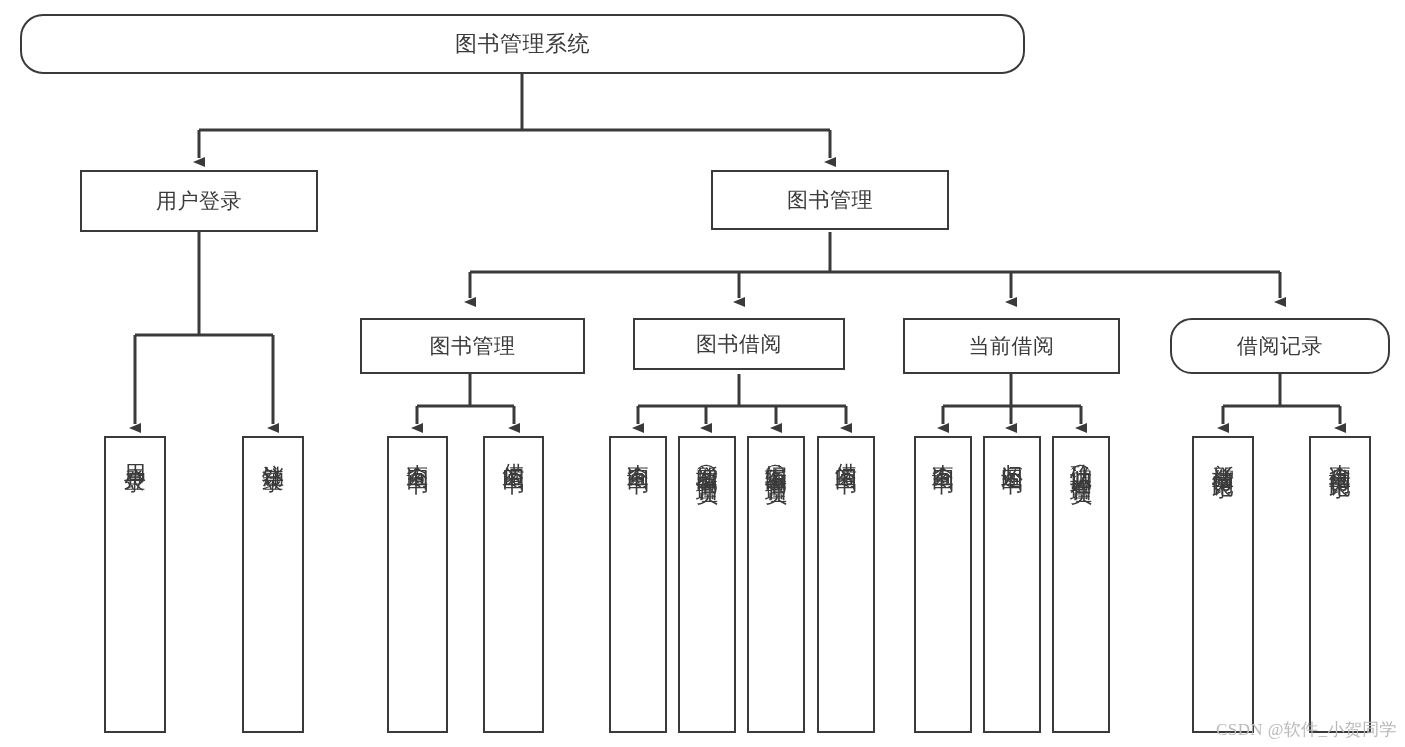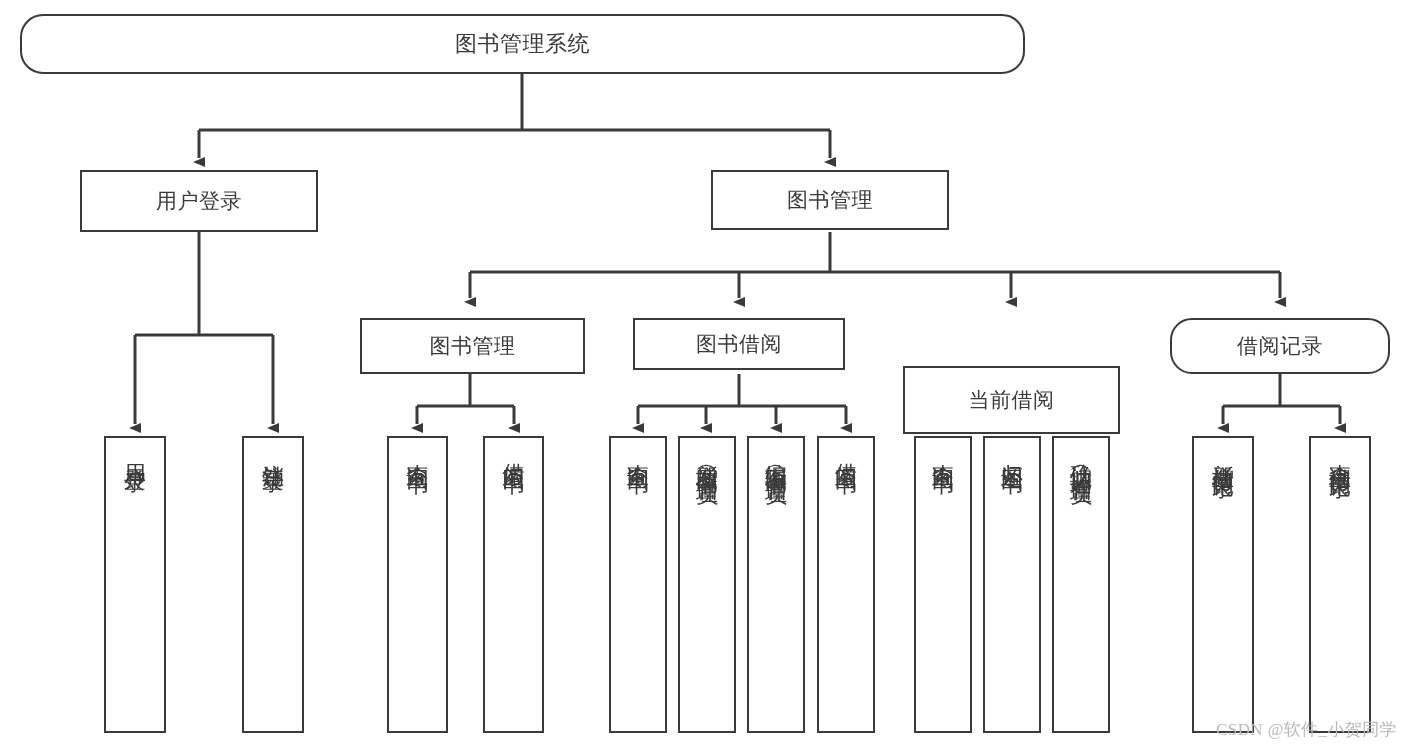--- a/index.html
+++ b/index.html
@@ -124,21 +124,21 @@
   <div class="node horiz" style="left:711px;top:170px;width:238px;height:60px;">
     <span class="lbl">图书管理</span>
   </div>
 
   <div class="node horiz" style="left:360px;top:318px;width:225px;height:56px;">
     <span class="lbl">图书管理</span>
   </div>
   <div class="node horiz" style="left:633px;top:318px;width:212px;height:52px;">
     <span class="lbl">图书借阅</span>
   </div>
-  <div class="node horiz" style="left:903px;top:318px;width:217px;height:68px;margin-top:48px;">
+  <div class="node horiz" style="left:903px;top:318px;width:217px;height:56px;">
     <span class="lbl">当前借阅</span>
   </div>
   <div class="node horiz" style="left:1170px;top:318px;width:220px;height:56px;border-radius:22px;">
     <span class="lbl">借阅记录</span>
   </div>
 
   <div class="node vert" style="left:104px;top:436px;width:62px;height:297px;">
     <span class="lbl">用户登录</span>
   </div>
   <div class="node vert" style="left:242px;top:436px;width:62px;height:297px;">

